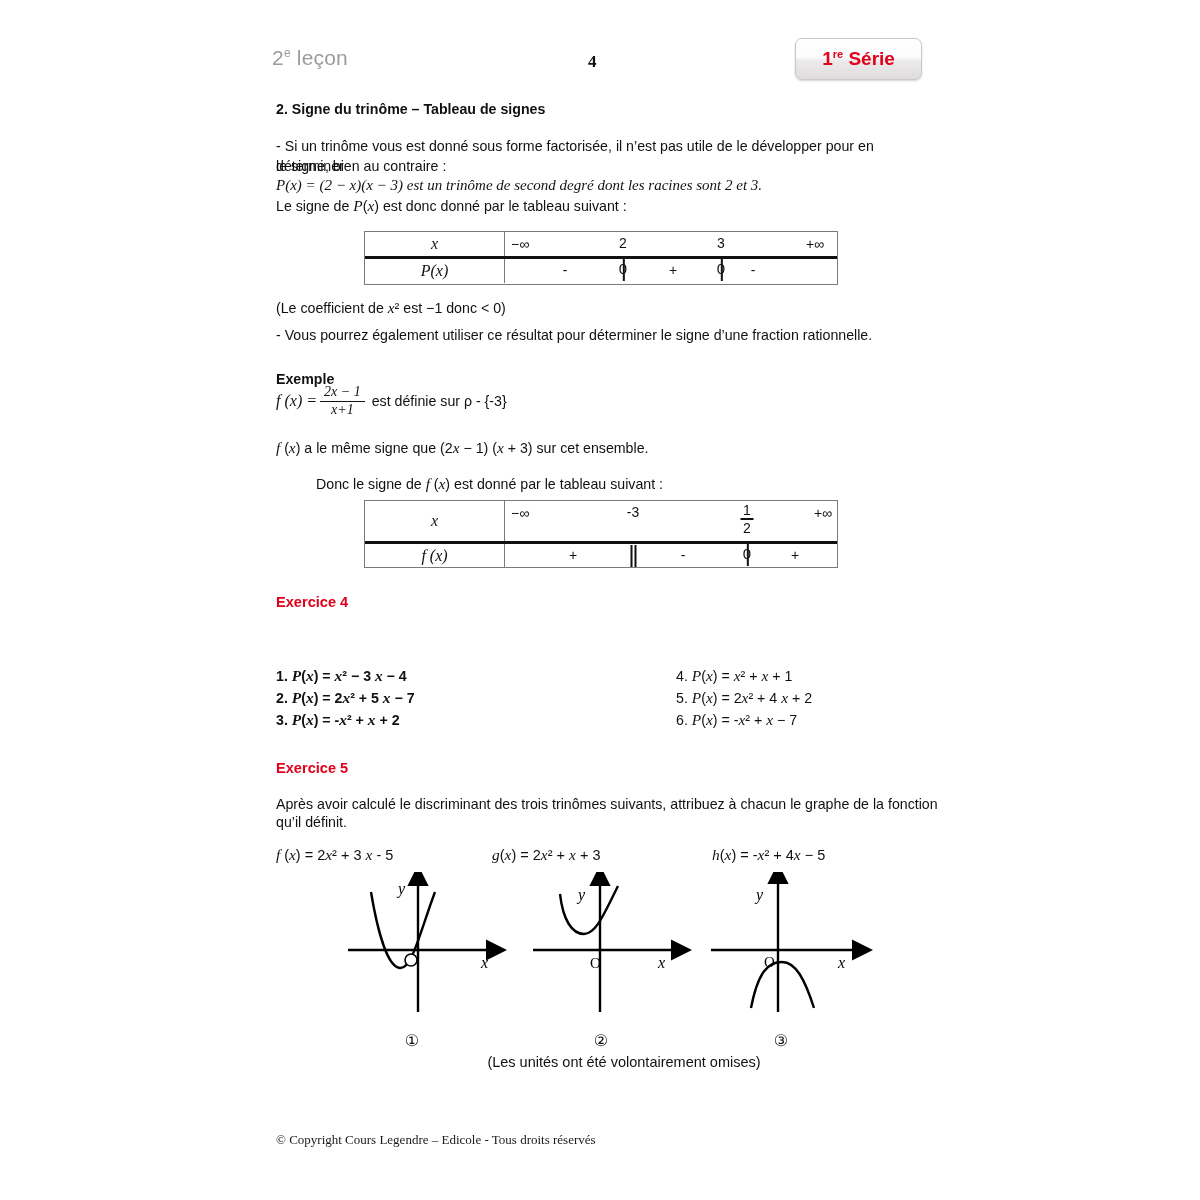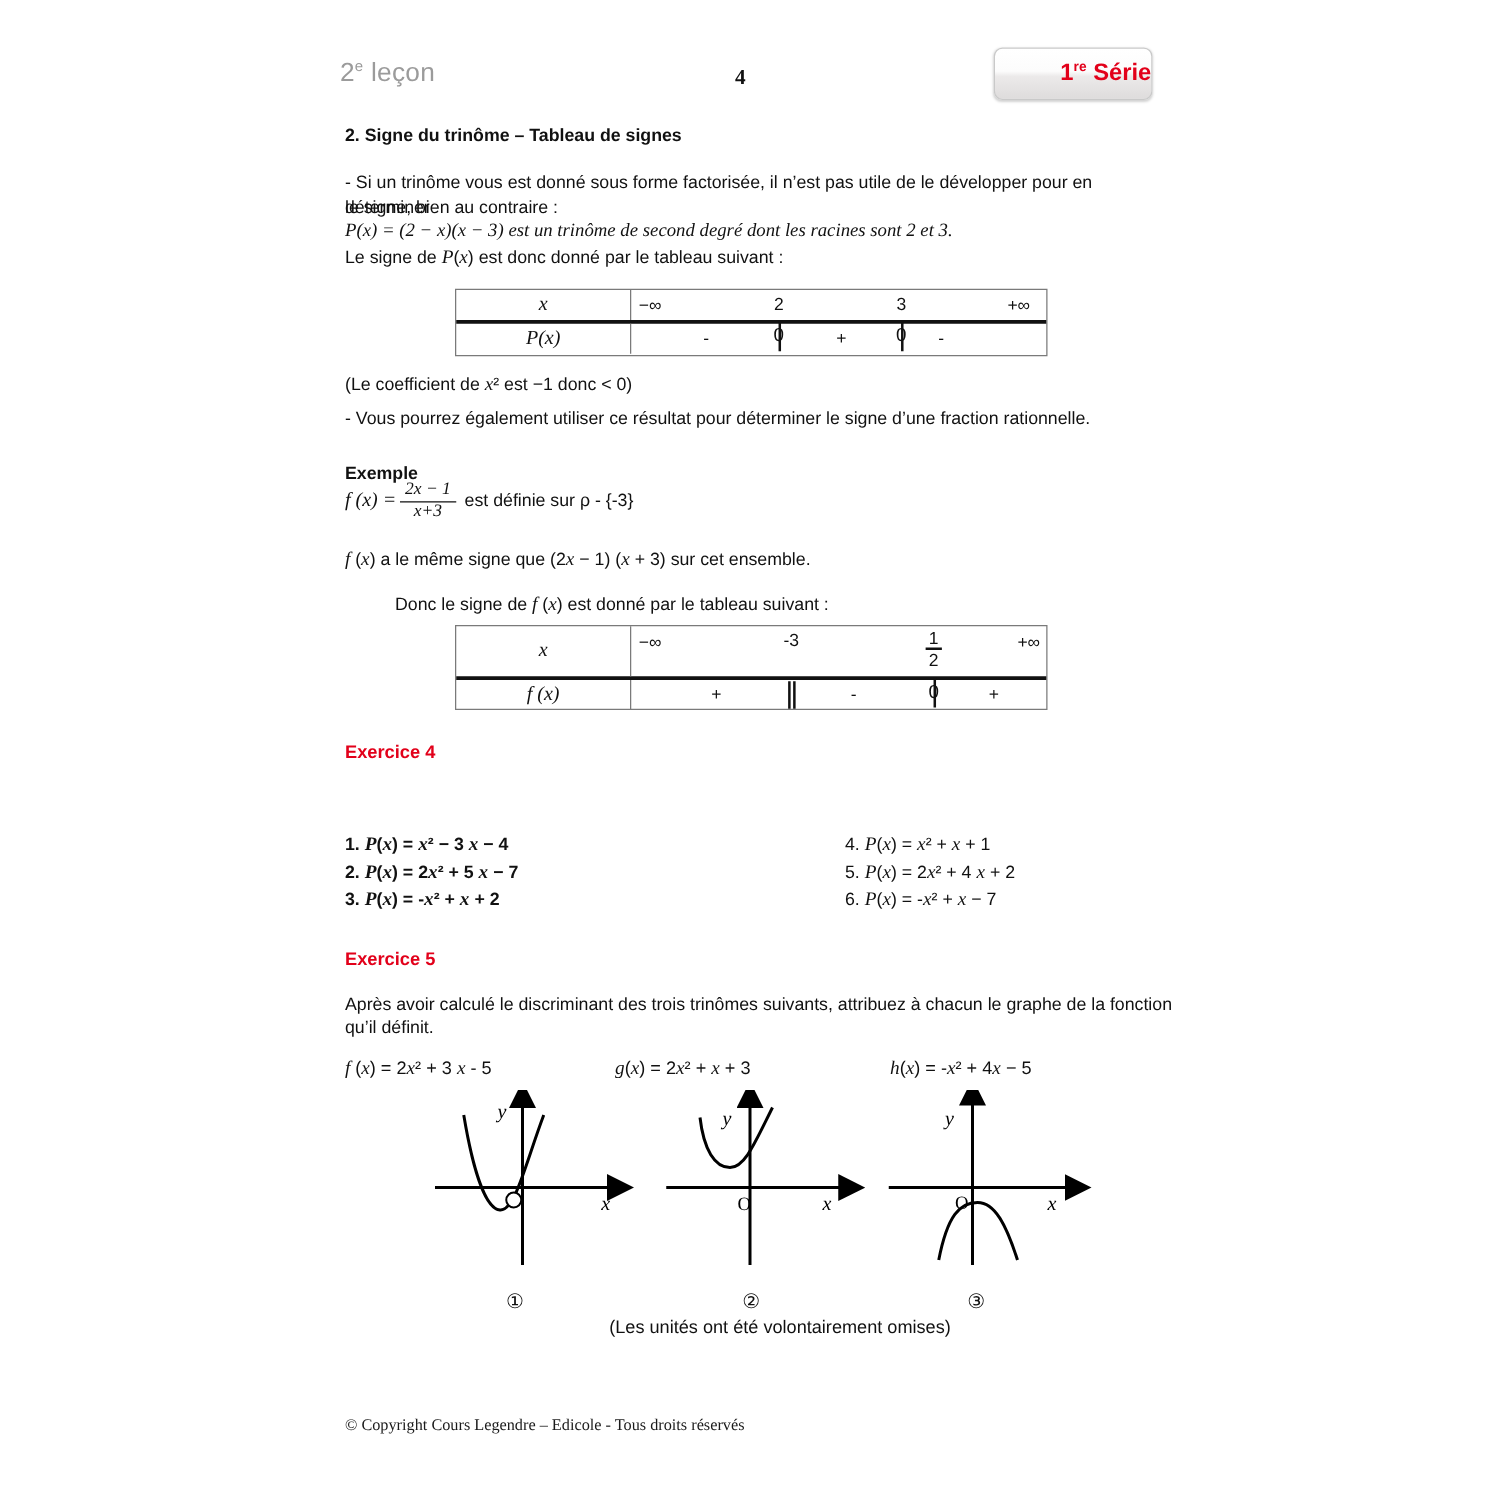--- a/index.html
+++ b/index.html
@@ -48,21 +48,21 @@
   .serie-badge {
     position: absolute;
     left: 795px; top: 38px;
     width: 125px; height: 40px;
     border: 1px solid #c9c9c9;
     border-radius: 7px;
     background: linear-gradient(#ffffff 0%, #fcfcfc 45%, #eceaea 55%, #dedcdc 100%);
     box-shadow: 0 1px 2px rgba(0,0,0,.18);
     display: flex;
     align-items: center;
-    justify-content: flex-end;
+    justify-content: center;
   }
   .serie-badge .txt {
     color: #e2001a;
     font-size: 19px;
     font-weight: bold;
     white-space: nowrap;
   }
   .serie-badge .txt sup { font-size: 11px; vertical-align: super; }
 
   
@@ -278,21 +278,21 @@
     <span>(Le coefficient de <span class="mi">x</span>² est −1 donc &lt; 0)</span>
   </div>
   <div class="body-text" style="top:325px;">- Vous pourrez également utiliser ce résultat pour déterminer le signe d’une fraction rationnelle.</div>
 
   <div class="body-text bold" style="top:369px;">Exemple</div>
   <div class="body-text" style="top:385px; display:flex; align-items:center;">
     <span class="mi" style="font-size:16px;">f (x) = </span>
     <span class="frac mn">
       <span class="num mi">2x − 1</span>
       <span class="bar"></span>
-      <span class="den mi">x+3</span>
+      <span class="den mi">x+1</span>
     </span>
     <span style="margin-left:4px;">est définie sur ρ - {-3}</span>
   </div>
   <div class="body-text" style="top:438px;"><span class="mi">f </span>(<span class="mi">x</span>) a le même signe que (2<span class="mi">x</span> − 1) (<span class="mi">x</span> + 3) sur cet ensemble.</div>
   <div class="body-text" style="top:474px;margin-left:40px;">Donc le signe de <span class="mi">f </span>(<span class="mi">x</span>) est donné par le tableau suivant :</div>
 
   <div class="sign-table" style="left:364px; top:500px; width:474px; height:68px;">
     <div class="st-row top" style="height:43px;">
       <div class="st-label">x</div>
       <div class="st-cells">

